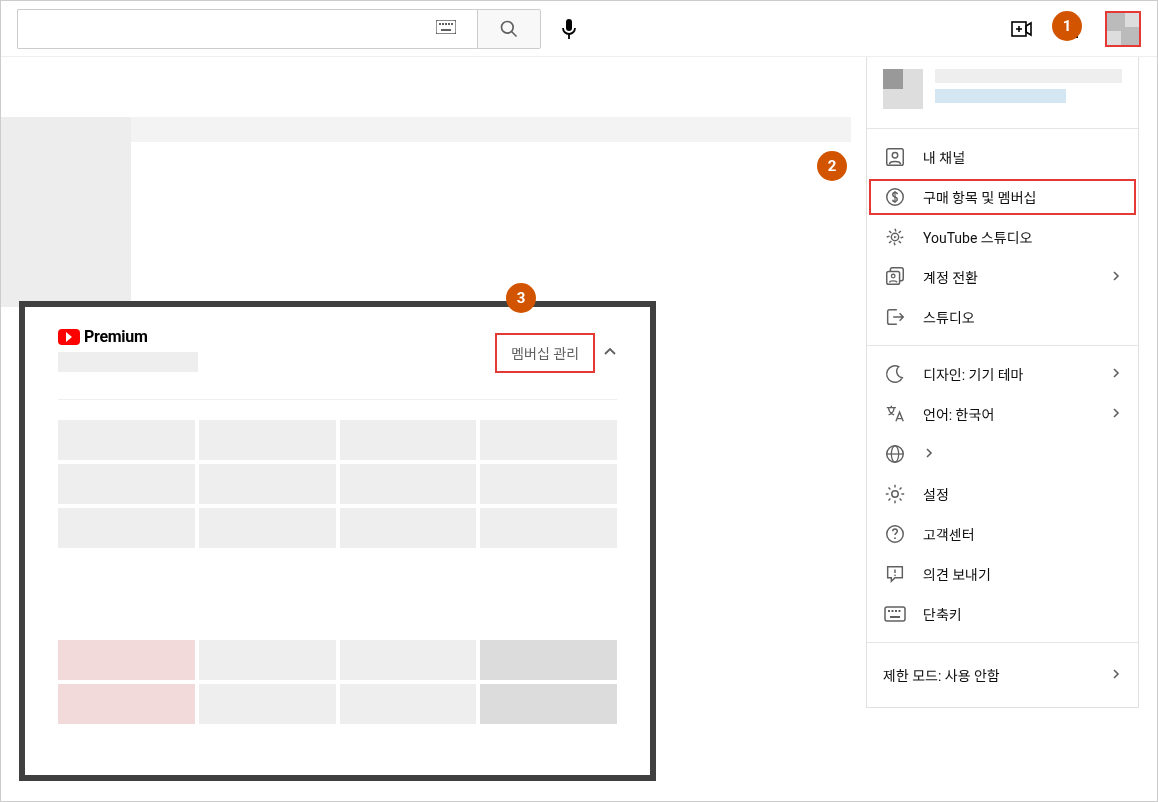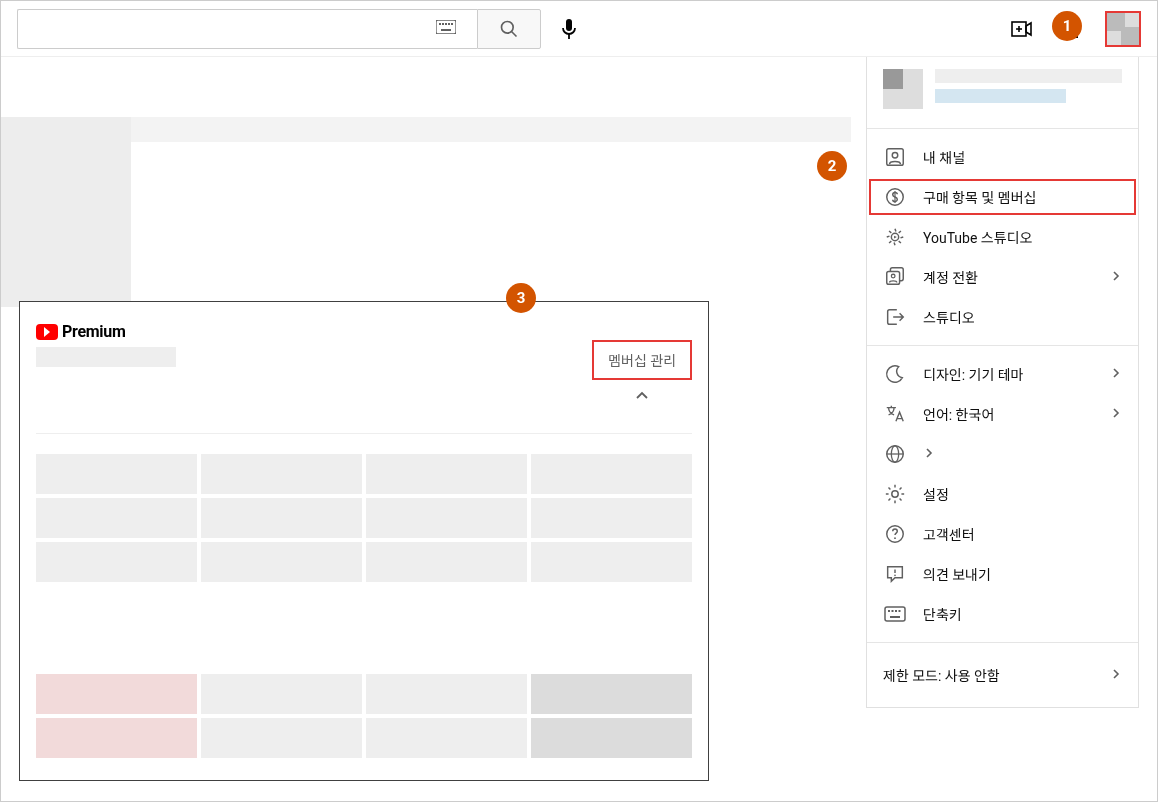--- a/index.html
+++ b/index.html
@@ -119,25 +119,25 @@
   }
   .bg-blur2 {
     position:absolute; top:60px; left:0; width:850px; height:25px; background:#f3f3f3;
   }
 
   
   .premium-card {
     position: absolute;
     top: 300px;
     left: 18px;
-    width: 690px;
+    width: 637px;
     height: 480px;
-    border: 1px solid #404040;
+    border: 6px solid #404040;
     background: #fff;
-    padding: 20px 16px;
+    padding: 20px 33px;
   }
   .premium-header {
     display:flex;
     align-items:flex-start;
     justify-content:space-between;
     border-bottom: 1px solid #eee;
     padding-bottom: 26px;
   }
   .premium-logo {
     display:flex; align-items:center; gap:4px;
@@ -159,22 +159,21 @@
     font-size: 16px;
     letter-spacing: -0.3px;
   }
   .premium-sub {
     width: 140px; height: 20px;
     background: #eee;
     margin-top: 6px;
   }
   .mem-manage {
     display:flex; align-items:center; gap:8px;
-    margin-top: 18px;
-    flex-direction: column;
+    margin-top: 6px;
   }
   .mem-manage-btn {
     border: 2px solid #e53935;
     padding: 8px 14px;
     font-size: 14px;
     color: #606060;
     cursor: pointer;
     background: #fff;
   }
   .chevron-up {

